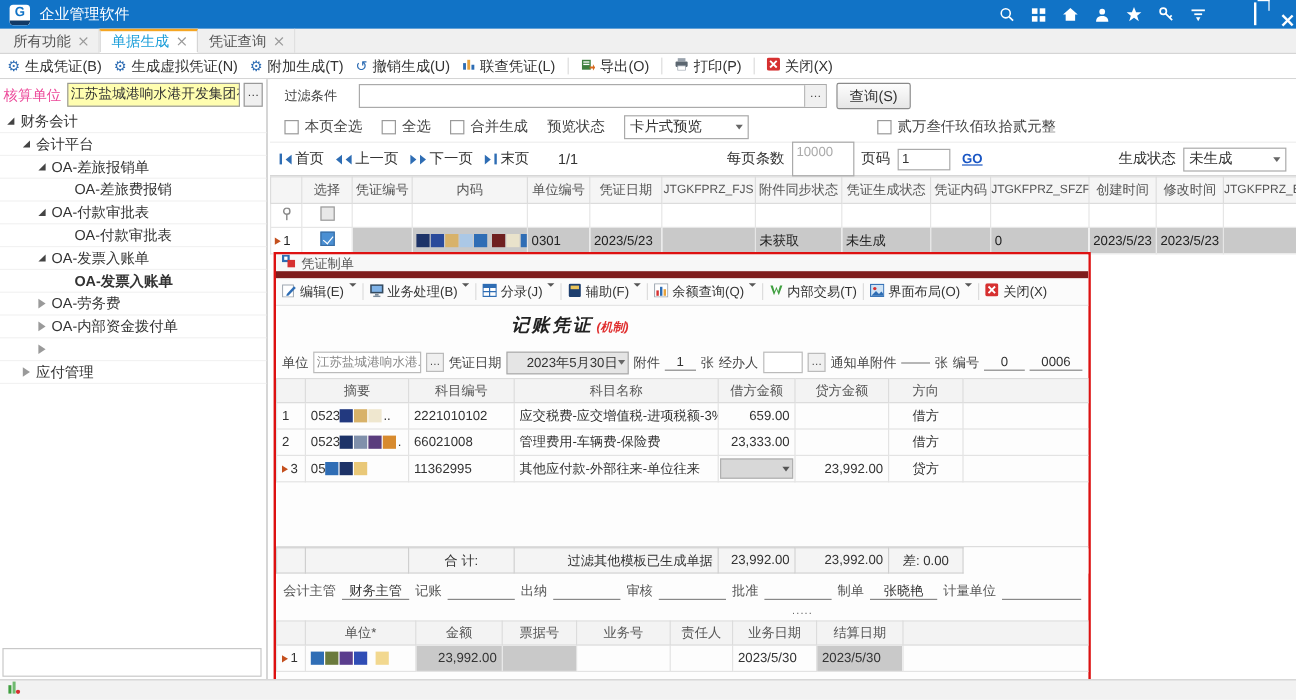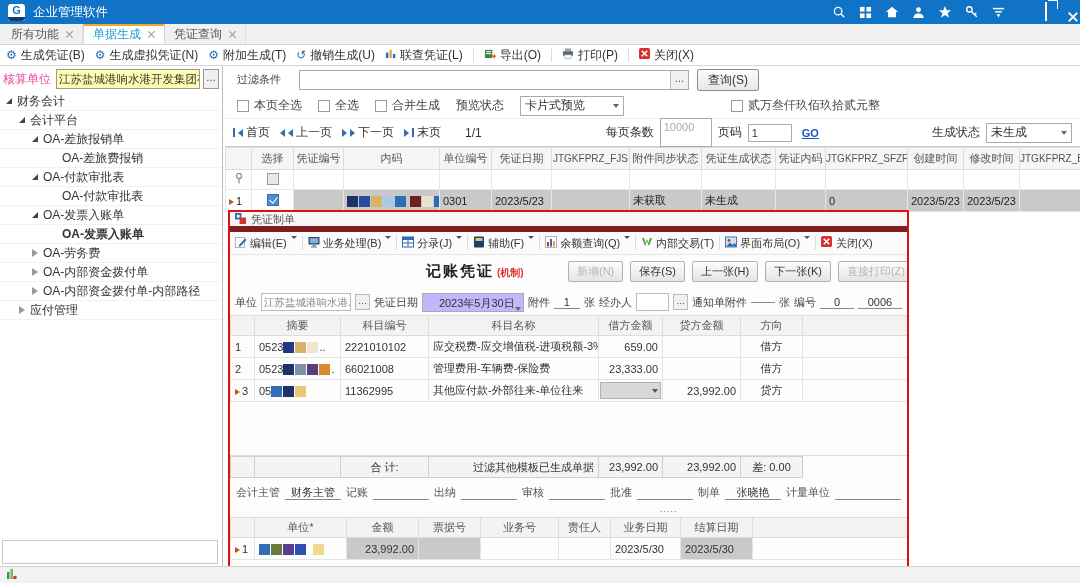--- a/index.html
+++ b/index.html
@@ -95,32 +95,32 @@
   .pinicon { display:inline-block; }
   .redact { display:inline-block; width:11px; height:11px; margin-right:1px; vertical-align:-2px; }
 
   
   .vpanel { position:absolute; left:228px; top:210px; width:681px; height:360px; border:2px solid #dd1111; background:#fdfdfd; overflow:hidden; }
   .vp-title { height:20px; display:flex; align-items:center; gap:5px; padding:0 5px; font-size:11px; color:#555; background:#f7f7f7; border-bottom:6px solid #7f1d1d; }
   .vp-toolbar { height:23px; display:flex; align-items:center; gap:5px; padding:0 5px; font-size:11px; color:#333; background:#fbfbfb; border-bottom:1px solid #e5e5e5; }
   .vt-item { display:flex; align-items:flex-start; gap:3px; }
   .vt-caret { width:0;height:0;border-top:3.5px solid #555;border-left:3px solid transparent;border-right:3px solid transparent; margin-left:1px; }
   .icon12 { width:12px; height:12px; display:inline-block; }
-  .vp-head { height:34px; position:relative; }
+  .vp-head { height:34px; position:relative;font-style:italic; }
   .vtitle { position:absolute; left:196px; top:7px; font-size:15px; font-weight:bold; color:#222; letter-spacing:2px; }
   .vtag { font-size:10px; font-weight:bold; color:#e03030; letter-spacing:0; margin-left:3px; }
   .vbtns { position:absolute; left:338px; top:6px; display:flex; gap:7px; }
   .vbtn { height:21px; border:1px solid #b0b0b0; border-radius:2px; background:linear-gradient(#fdfdfd,#e4e4e4); font-size:11px; color:#333; padding:0 8px; line-height:19px; white-space:nowrap; }
   .vbtn.disabled { color:#b5b5b5; }
   .vp-info { height:26px; display:flex; align-items:center; padding:0 5px; gap:4px; font-size:11px; color:#444; white-space:nowrap; }
   .vi-input { height:18px; border:1px solid #bbb; background:#fff; color:#888; font-size:10.5px; line-height:16px; padding:0 2px; overflow:hidden; }
   .vi-unit { width:92px; }
   .vi-agent { width:34px; }
   .vdots { width:15px; height:16px; border:1px solid #bbb; background:#f0f0f0; font-size:9px; line-height:13px; text-align:center; color:#444; }
-  .vsel { height:19px; border:1px solid #aaa; background:#c4b5fd; display:flex; align-items:flex-end; padding:0 16px; font-size:11px; color:#333; }
+  .vsel { height:19px; border:1px solid #aaa; background:#e5e5e5; display:flex; align-items:center; padding:0 16px; font-size:11px; color:#333; }
   .vsel .caret { margin-left:auto; width:0;height:0;border-top:4px solid #666;border-left:3.5px solid transparent;border-right:3.5px solid transparent; }
   .vdate { width:102px; }
   .uline { border-bottom:1px solid #888; text-align:center; font-size:11px; color:#333; }
 
   .vgrid { width:677px; font-size:11px; }
   .vgrid th { height:20px; background:#f3f3f3; border:1px solid #dcdcdc; font-weight:normal; color:#555; }
   .vgrid td { height:22px; border:1px solid #e3e3e3; padding:0 4px; overflow:hidden; white-space:nowrap; color:#333; }
   .vgrid td.num { text-align:right;margin-left:46px; }
   .vgrid td.ctr { text-align:center; }
   .cell-select { height:17px; background:#d8d8d8; border:1px solid #b0b0b0; display:flex; align-items:center; }
@@ -313,21 +313,20 @@
       <div class="tnode" style="padding-left:32px;">
           <span class="arw-col"></span>
           <span class="tlabel">OA-劳务费</span>
         </div>
       <div class="tnode" style="padding-left:32px;">
           <span class="arw-col"></span>
           <span class="tlabel">OA-内部资金拨付单</span>
         </div>
       <div class="tnode" style="padding-left:32px;">
           <span class="arw-col"></span>
-          <span class="tlabel">OA-内部资金拨付单-内部路径</span>
         </div>
       <div class="tnode" style="padding-left:19px;">
           <span class="arw-col"></span>
           <span class="tlabel">应付管理</span>
         </div>
     </div>
     <div class="leftbottom"></div>
   </div>
 
   <div class="rightarea">
@@ -551,27 +550,20 @@
           <span class="icon12"><svg width="11" height="11" viewBox="0 0 12 12">
               <rect x="0" y="0" width="12" height="12" rx="2" fill="#d63030"></rect>
               <path d="M3 3 L9 9 M9 3 L3 9" stroke="#fff" stroke-width="1.7"></path>
             </svg></span>
           <span>关闭(X)</span>
         </span>
     </div>
 
     <div class="vp-head">
       <span class="vtitle"><span>记账凭证</span><span class="vtag">(机制)</span></span>
-      <span class="vbtns">
-        <span class="vbtn disabled">新增(N)</span>
-        <span class="vbtn">保存(S)</span>
-        <span class="vbtn">上一张(H)</span>
-        <span class="vbtn">下一张(K)</span>
-        <span class="vbtn disabled">直接打印(Z)</span>
-      </span>
     </div>
 
     <div class="vp-info">
       <span>单位</span>
       <span class="vi-input vi-unit">江苏盐城港响水港...</span>
       <span class="vdots">…</span>
       <span>凭证日期</span>
       <span class="vsel vdate">
           <span>2023年5月30日</span>
           <span class="caret"></span>

